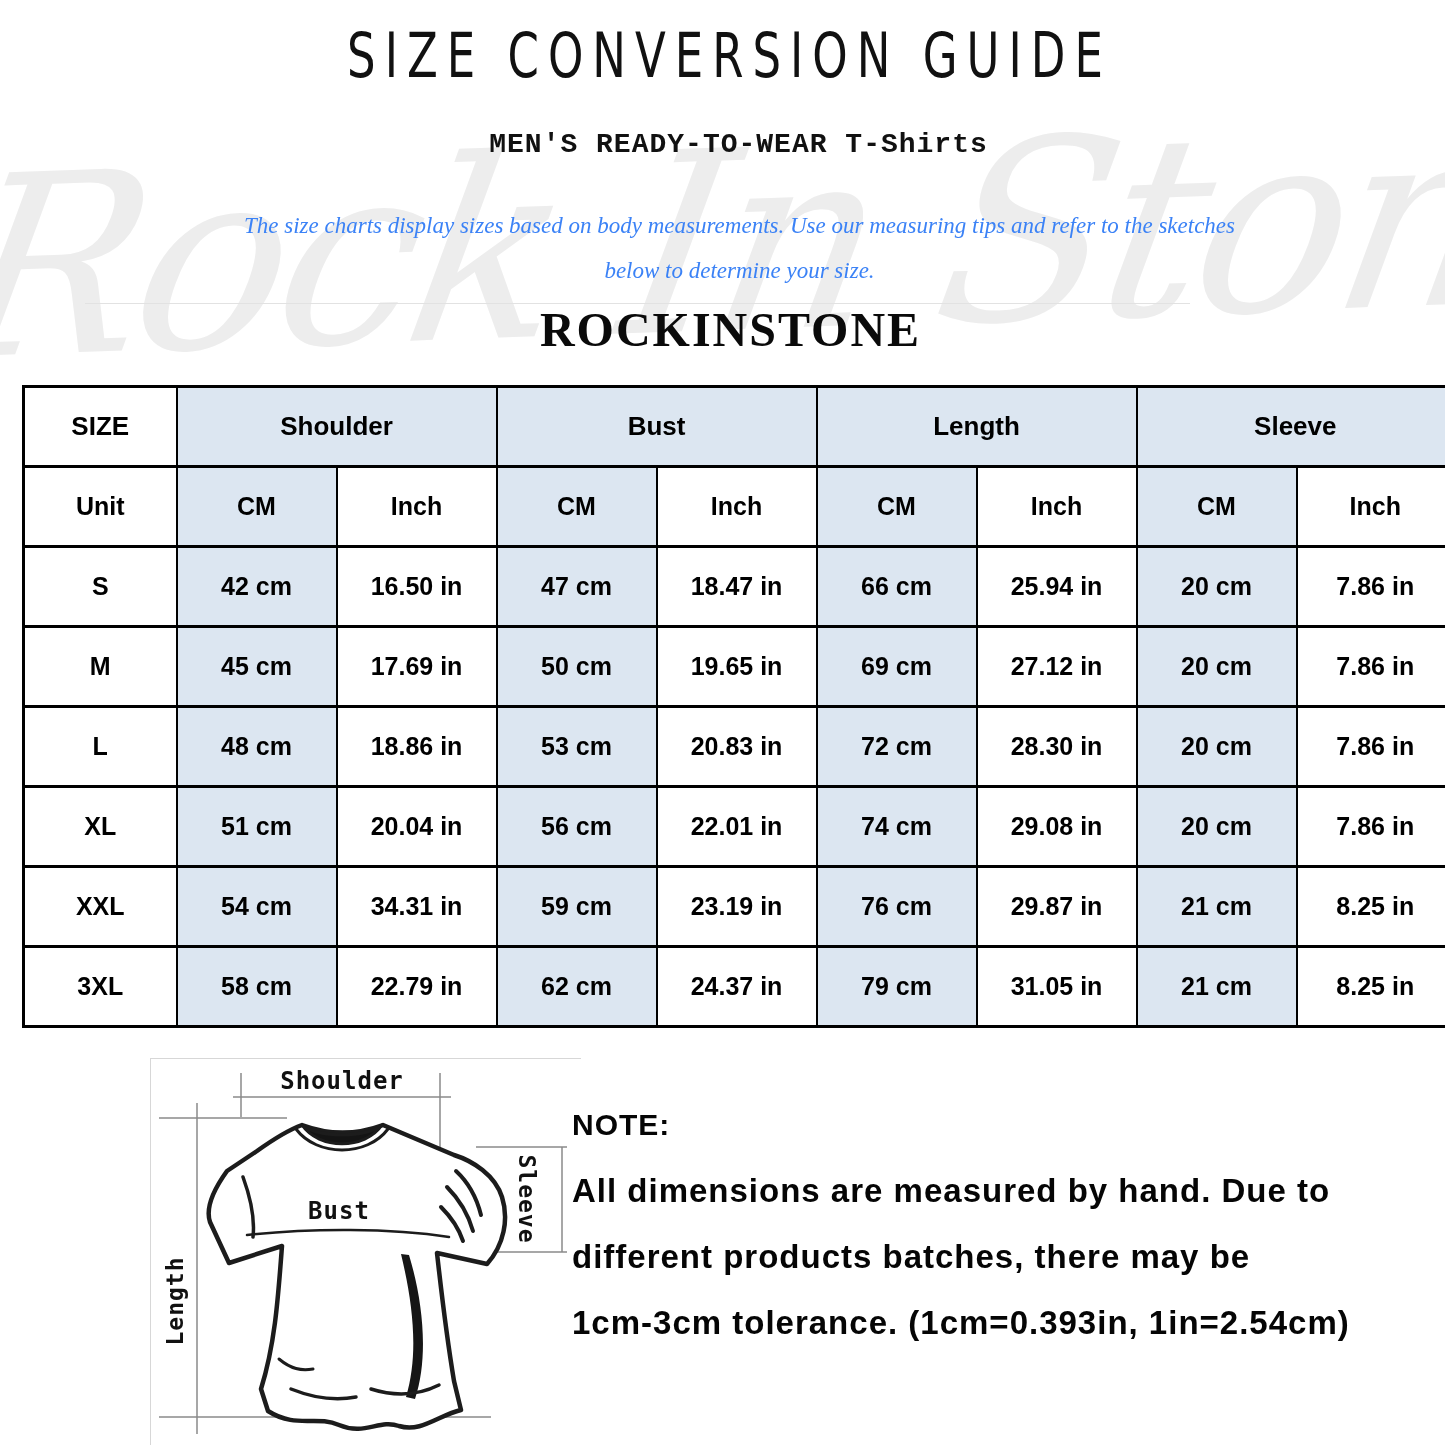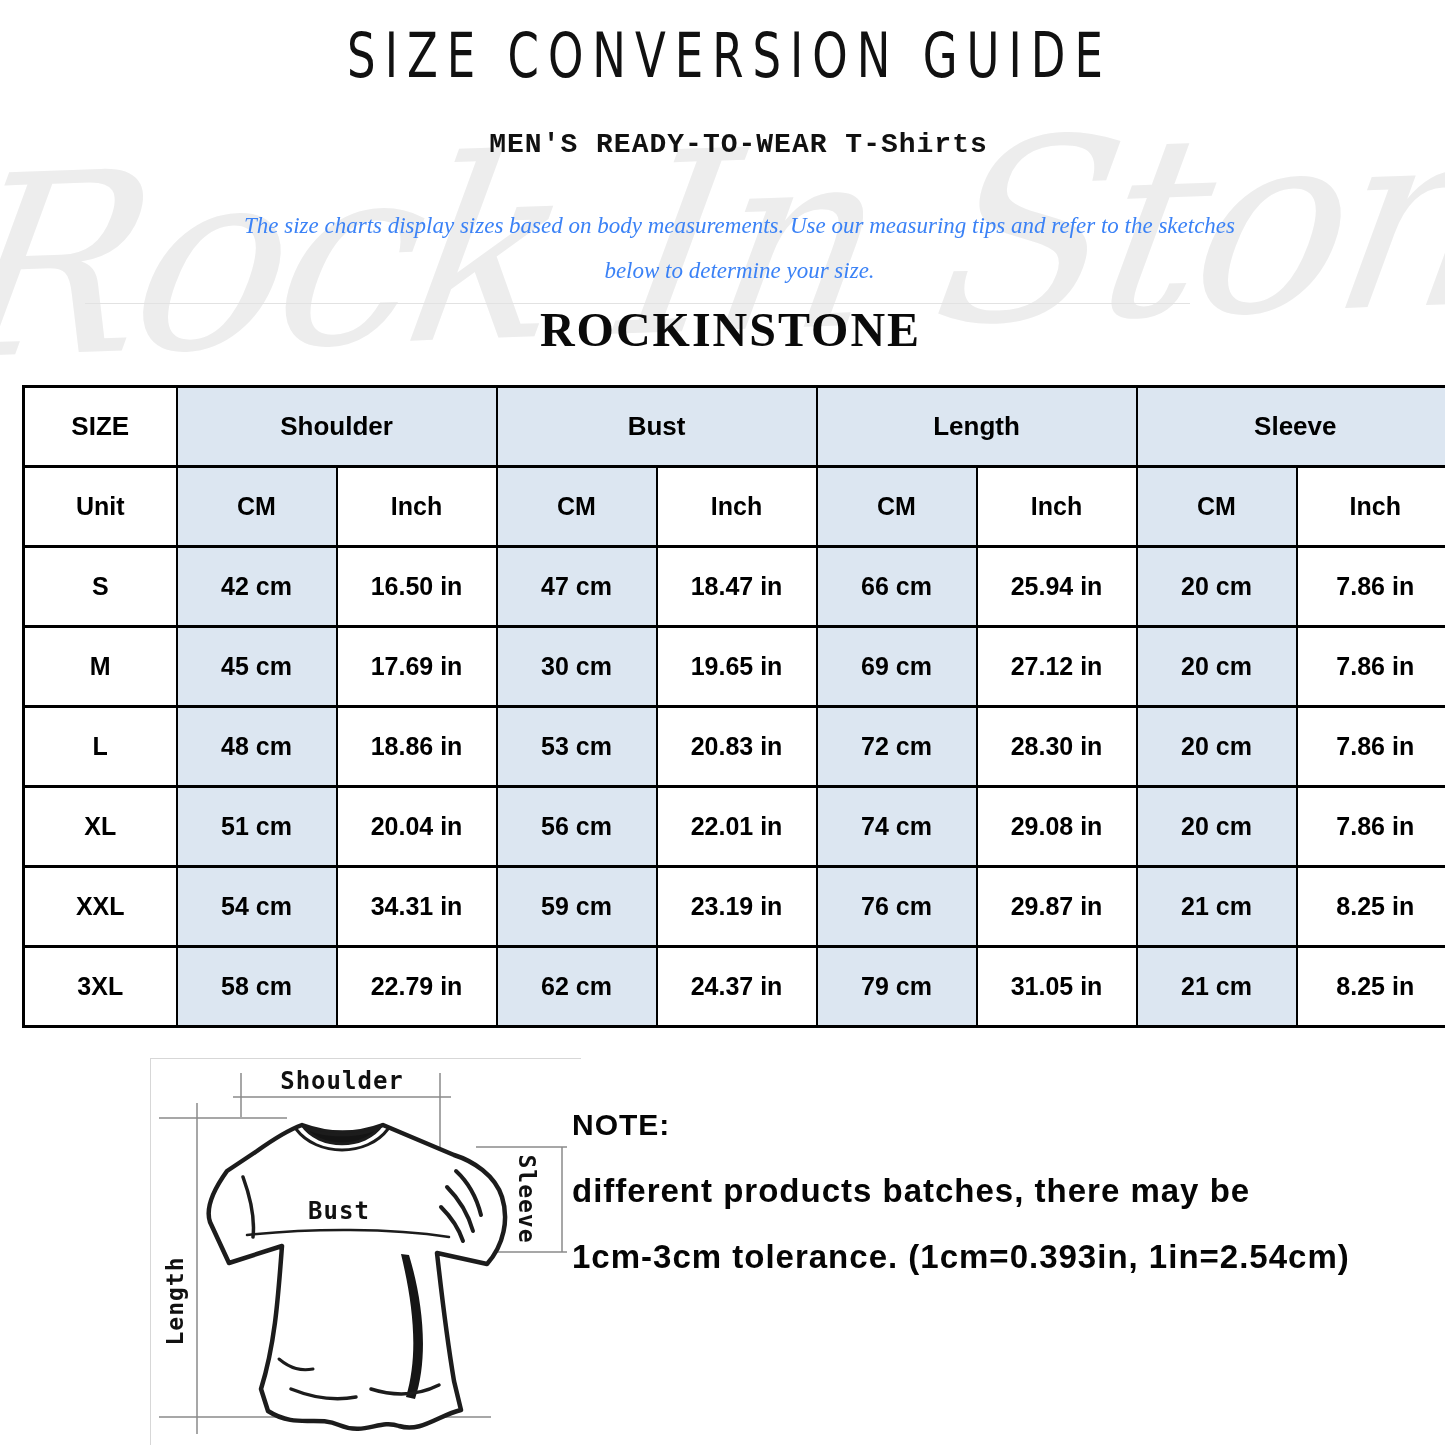--- a/index.html
+++ b/index.html
@@ -126,21 +126,21 @@
       <td>18.47 in</td>
       <td class="blue">66 cm</td>
       <td>25.94 in</td>
       <td class="blue">20 cm</td>
       <td>7.86 in</td>
     </tr>
     <tr>
       <td>M</td>
       <td class="blue">45 cm</td>
       <td>17.69 in</td>
-      <td class="blue">30 cm</td>
+      <td class="blue">50 cm</td>
       <td>19.65 in</td>
       <td class="blue">69 cm</td>
       <td>27.12 in</td>
       <td class="blue">20 cm</td>
       <td>7.86 in</td>
     </tr>
     <tr>
       <td>L</td>
       <td class="blue">48 cm</td>
       <td>18.86 in</td>
@@ -225,17 +225,18 @@
         <text x="191" y="30" font-size="24" text-anchor="middle" letter-spacing="1">Shoulder</text>
         <text x="188" y="160" font-size="24" text-anchor="middle" letter-spacing="1">Bust</text>
         <text x="32" y="242" font-size="23" text-anchor="middle" letter-spacing="1" transform="rotate(-90 32 242)">Length</text>
         <text x="368" y="140" font-size="23" text-anchor="middle" letter-spacing="1" transform="rotate(90 368 140)">Sleeve</text>
       </g>
     </svg>
   </div>
 
   <div class="note">
     <div class="note-heading">NOTE:</div>
+    <div class="note-line">All dimensions are measured by hand. Due to</div>
     <div class="note-line">different products batches, there may be</div>
     <div class="note-line">1cm-3cm tolerance. (1cm=0.393in, 1in=2.54cm)</div>
   </div>
 
 </div>
 
 </body></html>

